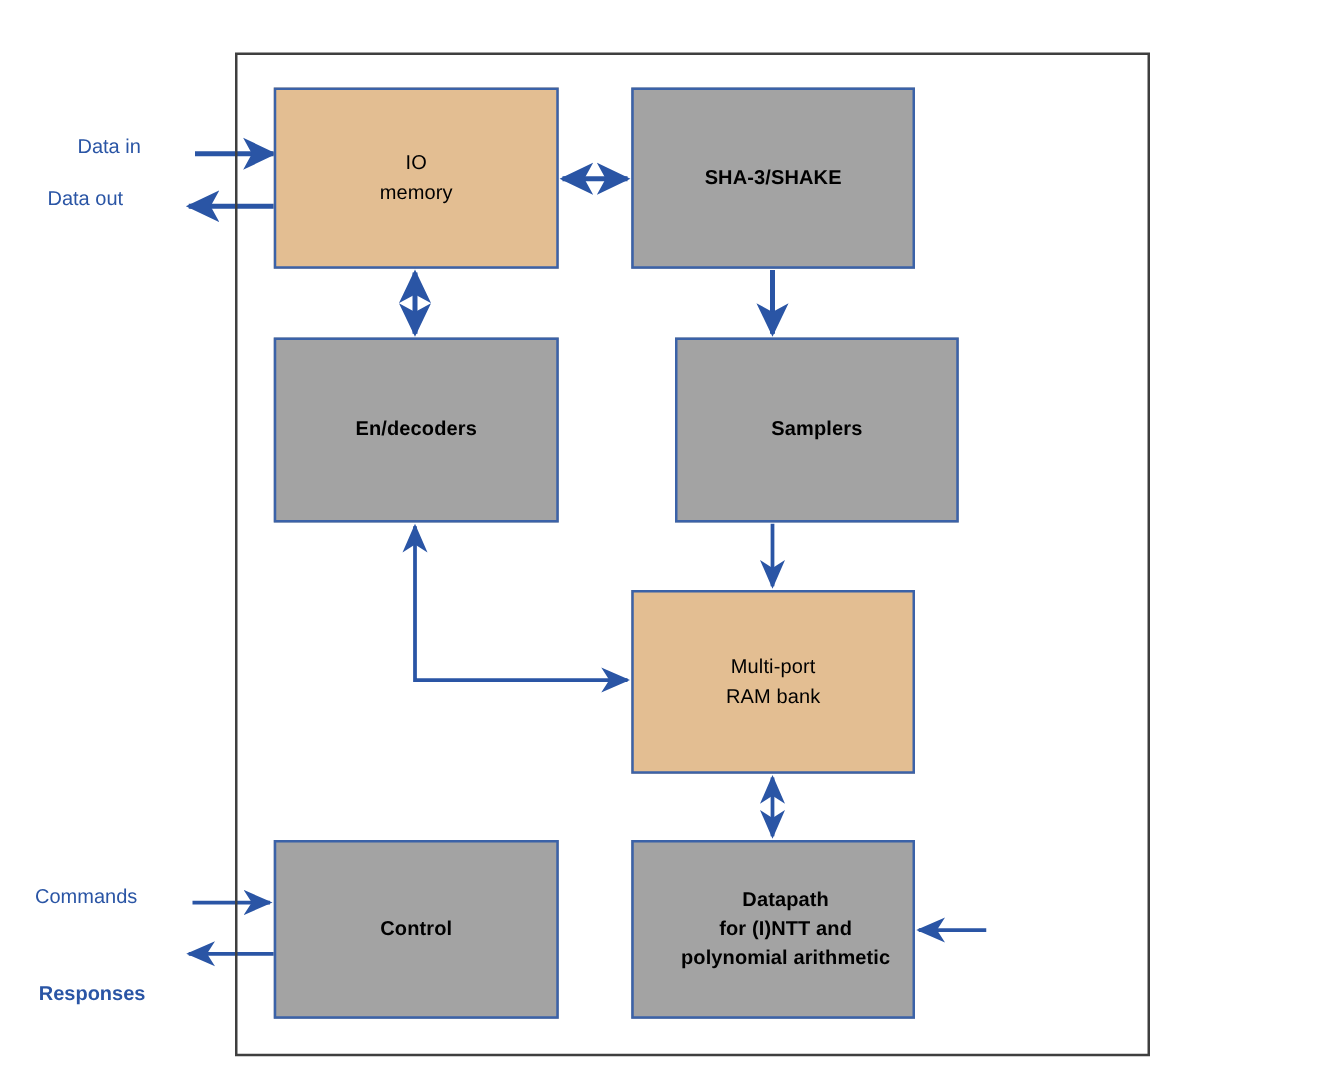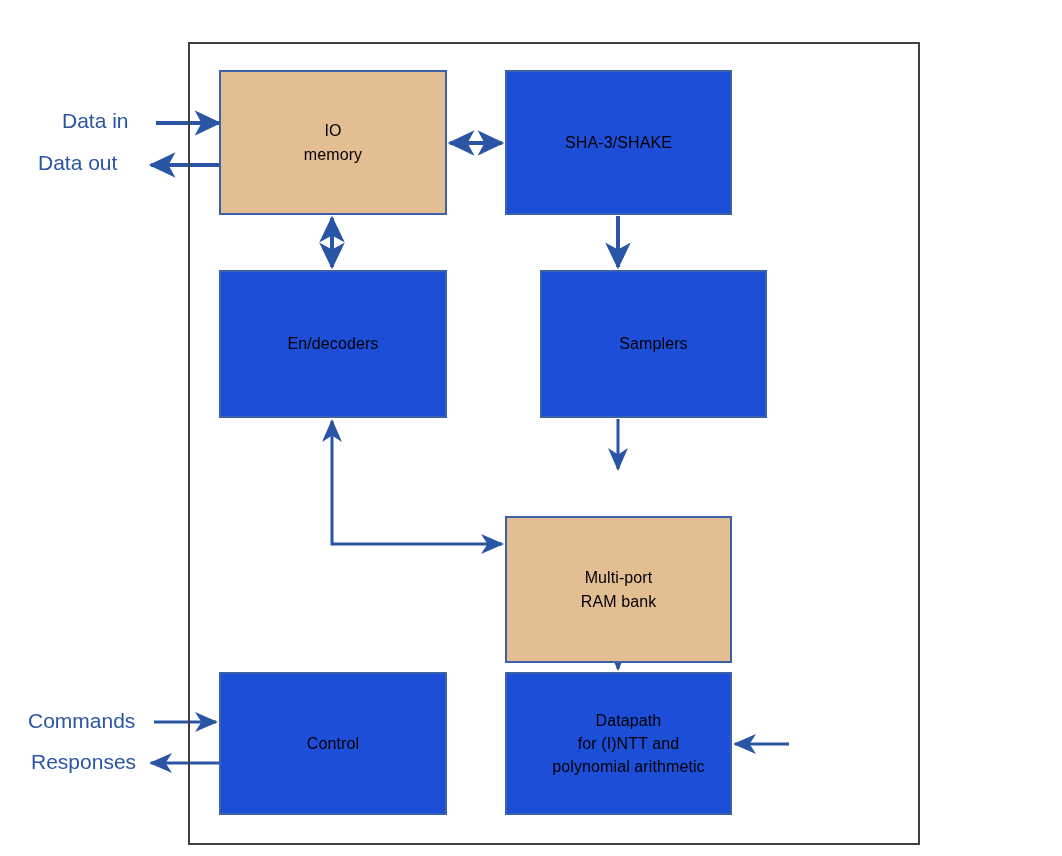--- a/index.html
+++ b/index.html
@@ -34,26 +34,26 @@
     justify-content: center;
     text-align: center;
     color: #000000;
     font-size: 16px;
     line-height: 1.45;
     letter-spacing: 0.1px;
     font-family: "Liberation Sans", sans-serif;
     white-space: pre-line;
   }
   .node.fill-tan   { background: #E3BE92; }
-  .node.fill-blue  { background: #1d4ed8; }
+  .node.fill-blue  { background: #a3a3a3; font-weight: bold; }
 
   .edge-label {
     position: absolute;
     color: #2A55A5;
-    font-size: 21px;
+    font-size: 16px;
     font-family: "Liberation Sans", sans-serif;
     white-space: nowrap;
   }
 
   .outer-frame {
     position: absolute;
     box-sizing: border-box;
     border: 2px solid #3F3F3F;
     background: transparent;
   }
@@ -104,31 +104,31 @@
 
   <div class="node fill-tan" style="left:219px; top:70px; width:228px; height:145px;">IO
 memory</div>
 
   <div class="node fill-blue" style="left:505px; top:70px; width:227px; height:145px;">SHA-3/SHAKE</div>
 
   <div class="node fill-blue" style="left:219px; top:270px; width:228px; height:148px;">En/decoders</div>
 
   <div class="node fill-blue" style="left:505px; top:270px; width:227px; height:148px;margin-left:35px;">Samplers</div>
 
-  <div class="node fill-tan" style="left:505px; top:472px; width:227px; height:147px;margin-top:44px;">Multi-port
+  <div class="node fill-tan" style="left:505px; top:472px; width:227px; height:147px;">Multi-port
 RAM bank</div>
 
   <div class="node fill-blue" style="left:219px; top:672px; width:228px; height:143px;">Control</div>
 
   <div class="node fill-blue" style="left:505px; top:672px; width:227px; height:143px;padding-left:20px;">Datapath
 for (I)NTT and
 polynomial arithmetic</div>
 
 
   <div class="edge-label" style="left:62px; top:109px;">Data in</div>
 
   <div class="edge-label" style="left:38px; top:151px;text-align:center;">Data out</div>
 
   <div class="edge-label" style="left:28px; top:709px;text-align:right;">Commands</div>
 
-  <div class="edge-label" style="left:31px; top:750px;">Responses</div>
+  <div class="edge-label" style="left:31px; top:787px;font-weight:bold;">Responses</div>
 
 </div>
 
 </body></html>

